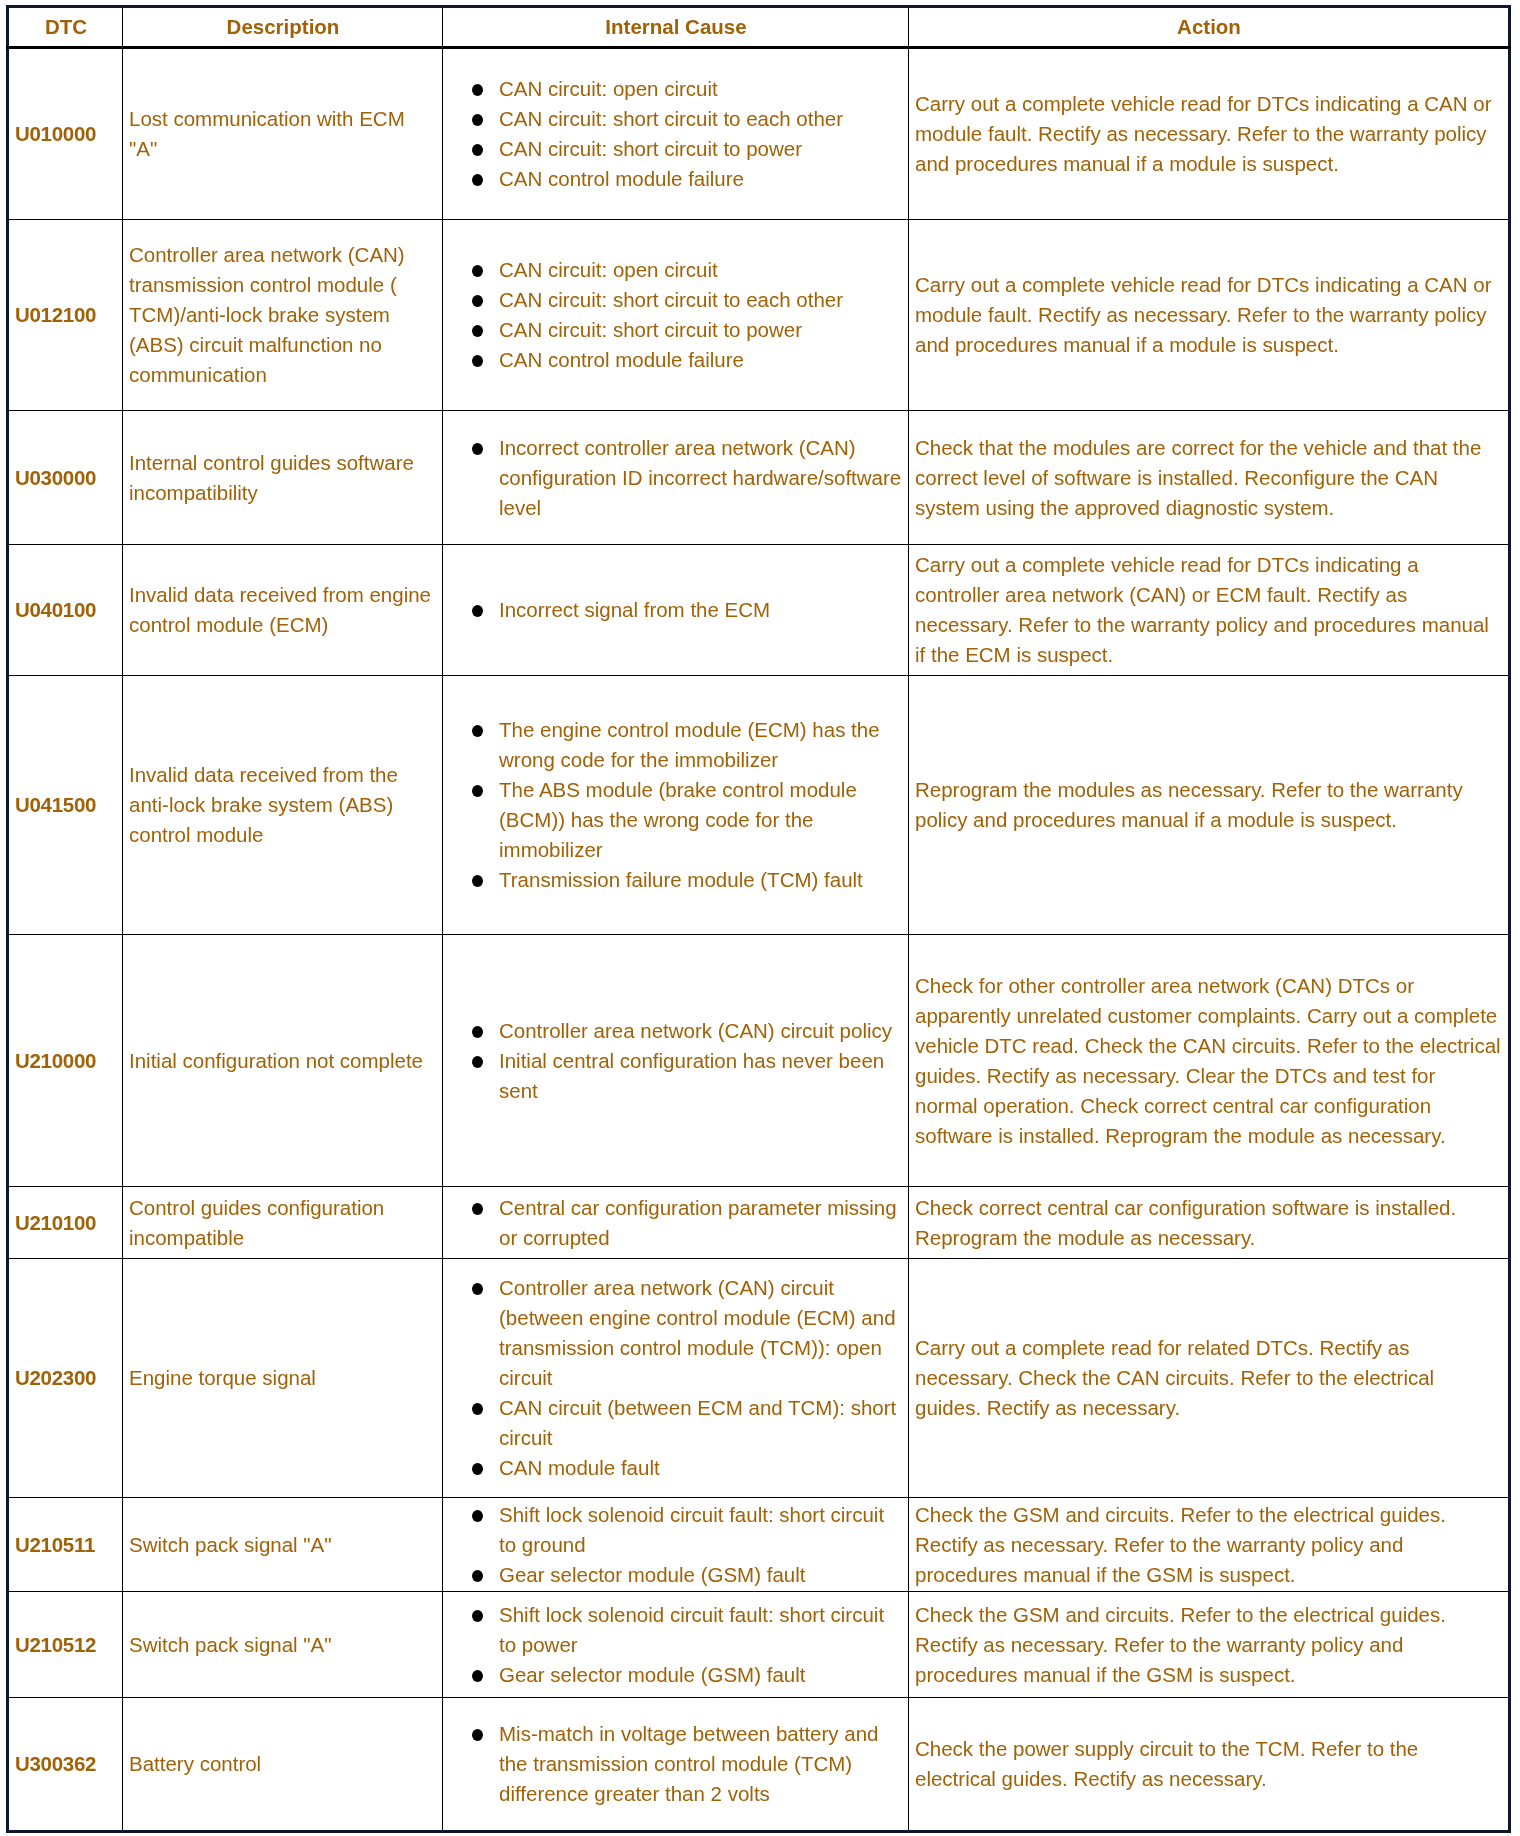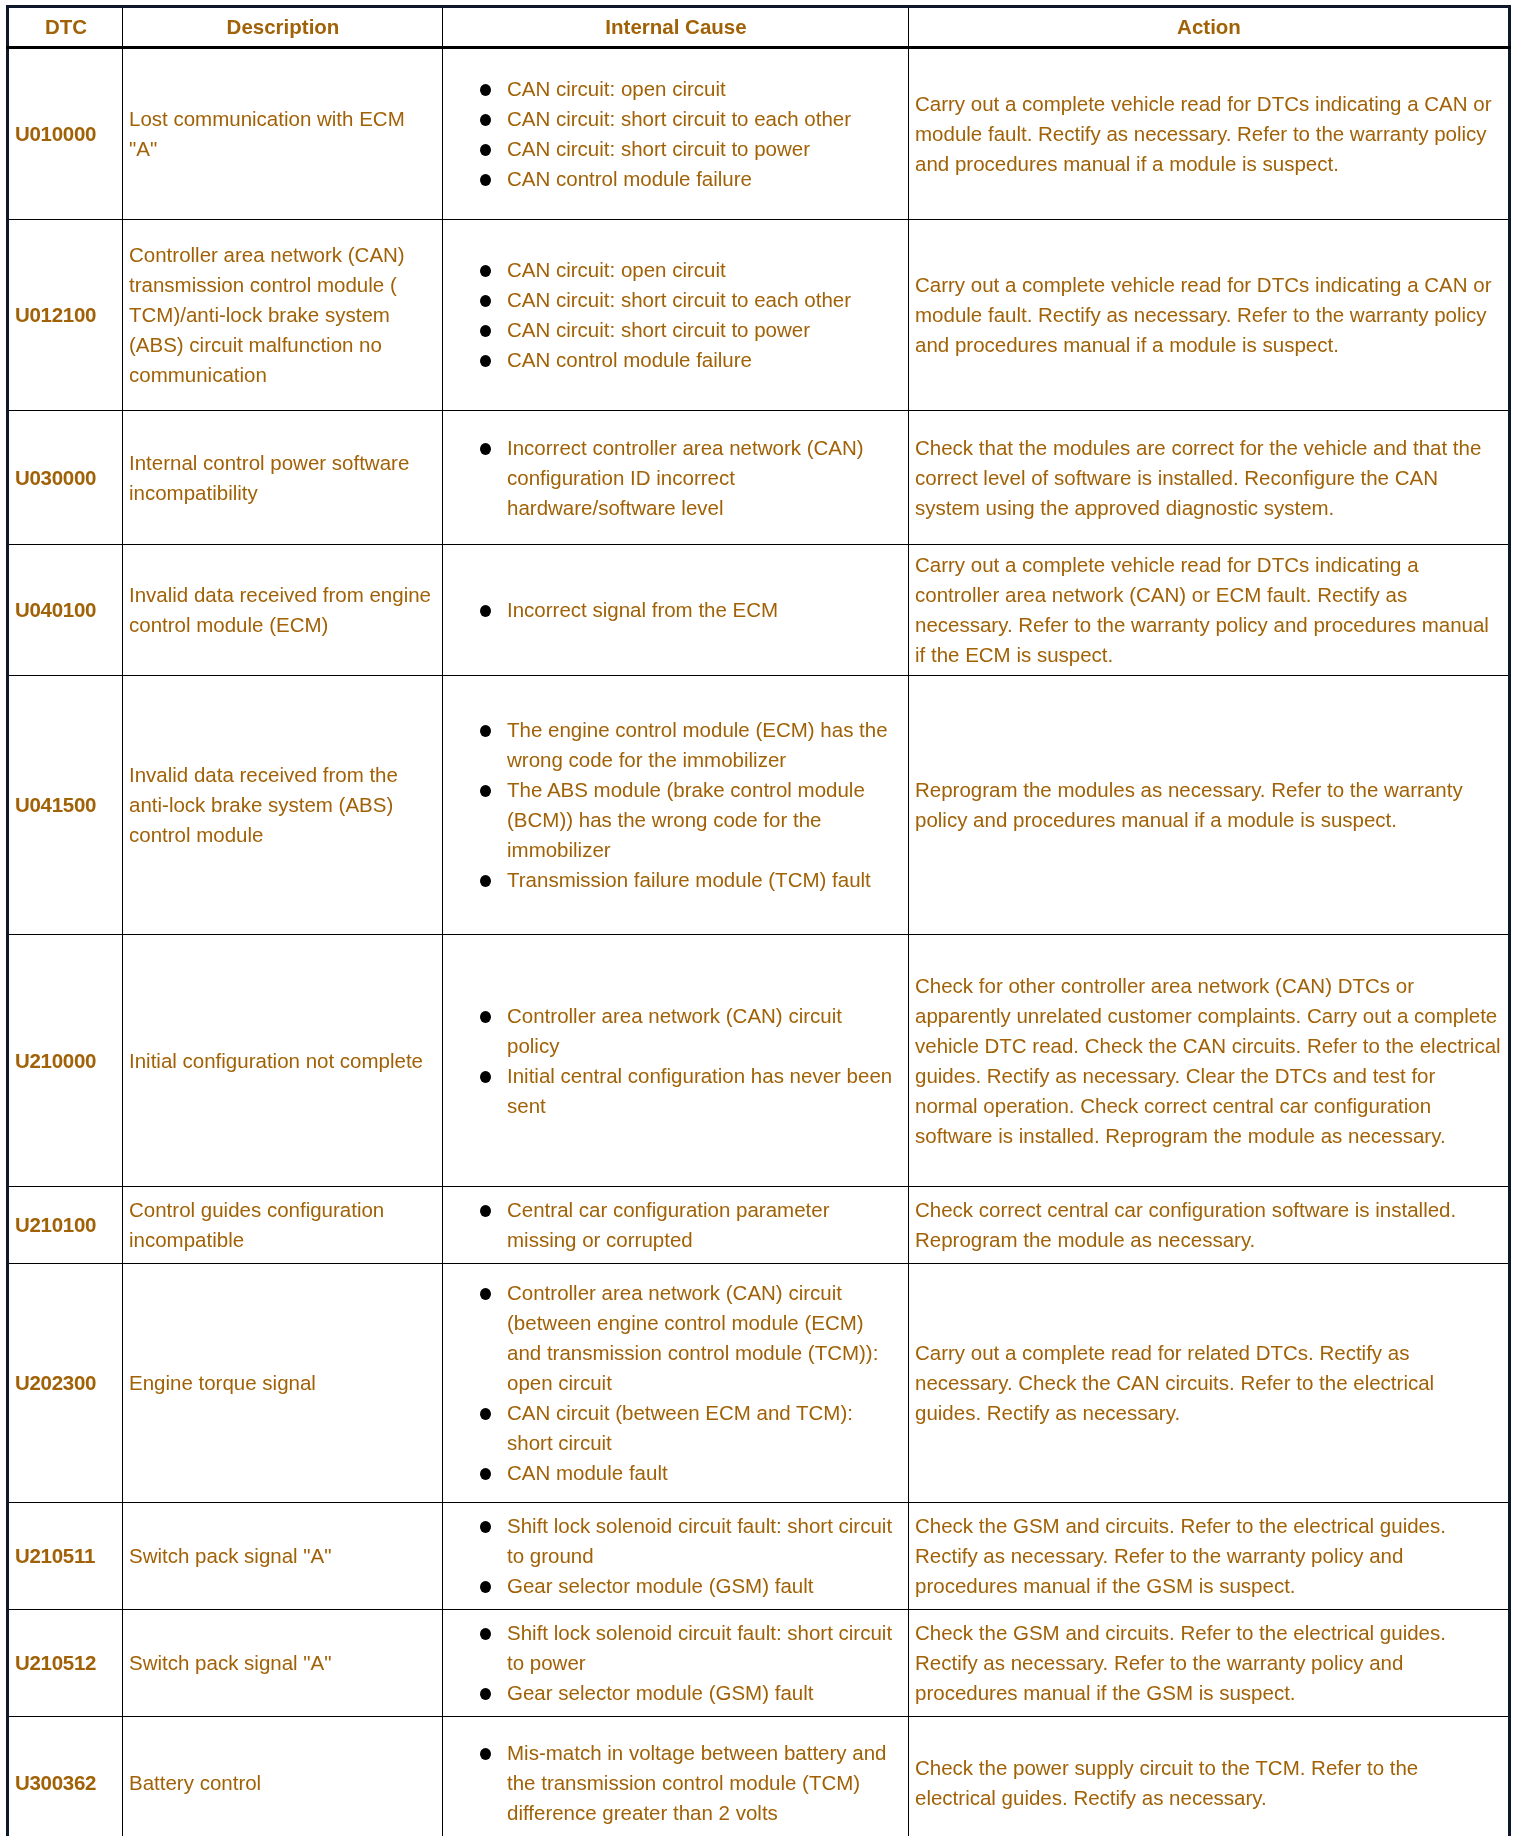--- a/index.html
+++ b/index.html
@@ -26,21 +26,21 @@
       font-weight: bold;
       text-align: center;
       height: 38px;
       border-bottom: 3px solid #000;
     }
     col.c-dtc { width: 115px; }
     col.c-desc { width: 320px; }
     col.c-cause { width: 466px; }
     col.c-action { width: 601px; }
     td.dtc { padding-left: 5px; padding-right: 2px; letter-spacing: -0.3px; font-weight: bold; }
-    ul.causes { list-style: none; margin: 8px; padding: 0; }
+    ul.causes { list-style: none; margin: 0; padding: 0; }
     ul.causes li { position: relative; padding-left: 50px; }
     ul.causes li .bullet {
       position: absolute; left: 23px; top: 10px;
       width: 11px; height: 12px; border-radius: 50%;
       background: #000;
     }
     td.action { padding-left: 6px; padding-right: 4px; }
   </style>
 </head>
 <body>
@@ -82,21 +82,21 @@
             <li><span class="bullet"></span><span>CAN circuit: open circuit</span></li>
             <li><span class="bullet"></span><span>CAN circuit: short circuit to each other</span></li>
             <li><span class="bullet"></span><span>CAN circuit: short circuit to power</span></li>
             <li><span class="bullet"></span><span>CAN control module failure</span></li>
           </ul>
         </td>
         <td class="action">Carry out a complete vehicle read for DTCs indicating a CAN or module fault. Rectify as necessary. Refer to the warranty policy and procedures manual if a module is suspect.</td>
       </tr>
       <tr style="height: 134px;">
         <td class="dtc">U030000</td>
-        <td class="desc">Internal control power software incompatibility</td>
+        <td class="desc">Internal control guides software incompatibility</td>
         <td class="cause">
           <ul class="causes">
             <li><span class="bullet"></span><span>Incorrect controller area network (CAN) configuration ID incorrect hardware/software level</span></li>
           </ul>
         </td>
         <td class="action">Check that the modules are correct for the vehicle and that the correct level of software is installed. Reconfigure the CAN system using the approved diagnostic system.</td>
       </tr>
       <tr style="height: 131px;">
         <td class="dtc">U040100</td>
         <td class="desc">Invalid data received from engine control module (ECM)</td>

